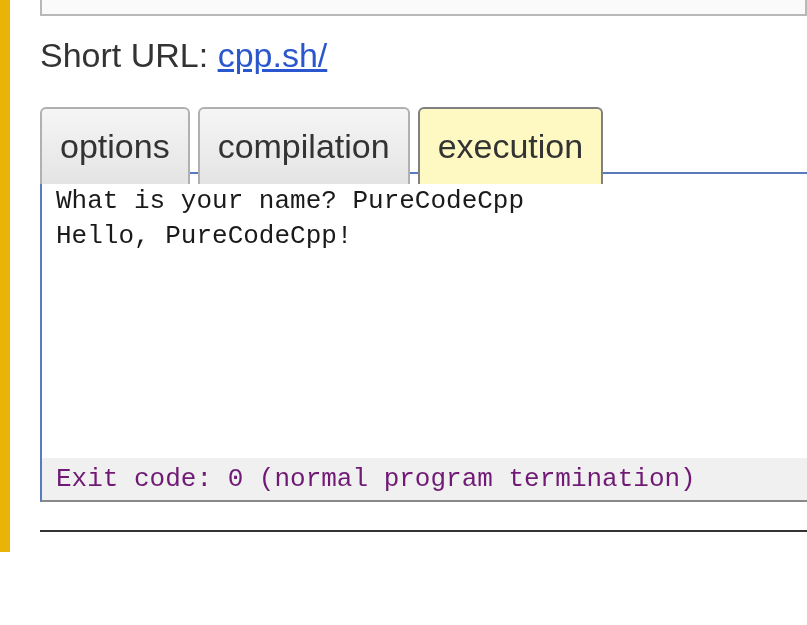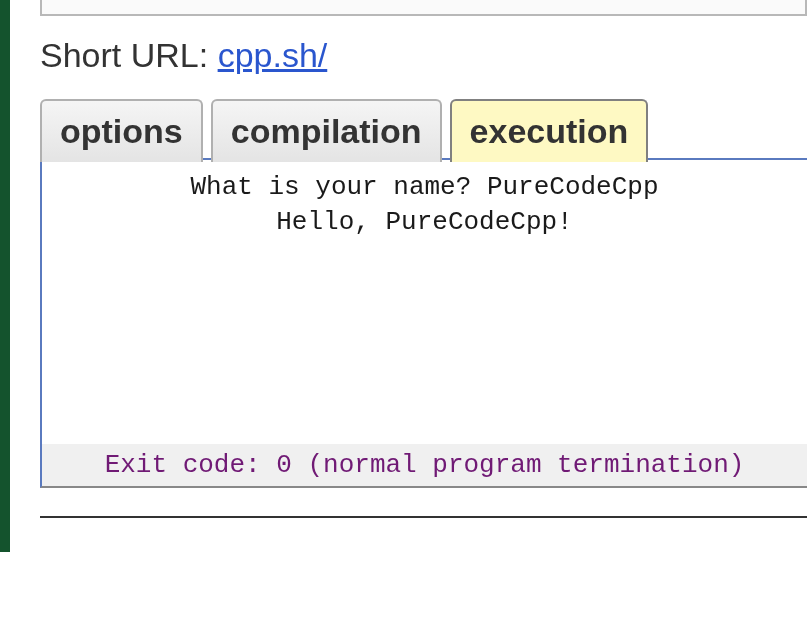--- a/index.html
+++ b/index.html
@@ -6,21 +6,21 @@
       box-sizing: border-box;
       margin: 0;
       padding: 0;
     }
     body {
       font-family: Arial, sans-serif;
       background: #fff;
       padding: 0;
     }
     .container {
-      border-left: 10px solid #14532d;
+      border-left: 10px solid #eab308;
       padding: 0 0 30px 30px;
       width: 807px;
       height: 552px;
       position: relative;
     }
     .top-box {
       border: 2px solid #b8b8b8;
       border-top: none;
       height: 16px;
       margin-bottom: 20px;
@@ -36,45 +36,43 @@
       text-decoration: underline;
     }
     .tabs-row {
       display: flex;
       gap: 8px;
       align-items: flex-end;
     }
     .tab {
       border: 2px solid #b0b0b0;
       border-bottom: none;
-      padding: 11px 18px;
+      padding: 18px 18px;
       font-size: 34px;
       color: #333;
       background: linear-gradient(#f5f5f5, #e4e4e4);
       border-radius: 6px 6px 0 0;
       cursor: pointer;
       position: relative;
-      top: 2px;
-      font-weight: bold;
+      top: 10px;
     }
     .tab.active {
       background: #fef9c3;
       border-color: #808080;
       z-index: 2;
     }
     .output-panel {
       border: 2px solid #5a7abf;
       border-right: none;
       border-bottom: 2px solid #888;
       background: #fff;
       min-height: 330px;
       display: flex;
       flex-direction: column;
       margin-top: -2px;
-      text-align: center;
     }
     .output-content {
       font-family: "Courier New", monospace;
       font-size: 26px;
       color: #1a1a1a;
       padding: 10px 14px;
       white-space: pre;
       line-height: 1.35;
       flex: 1;
     }

